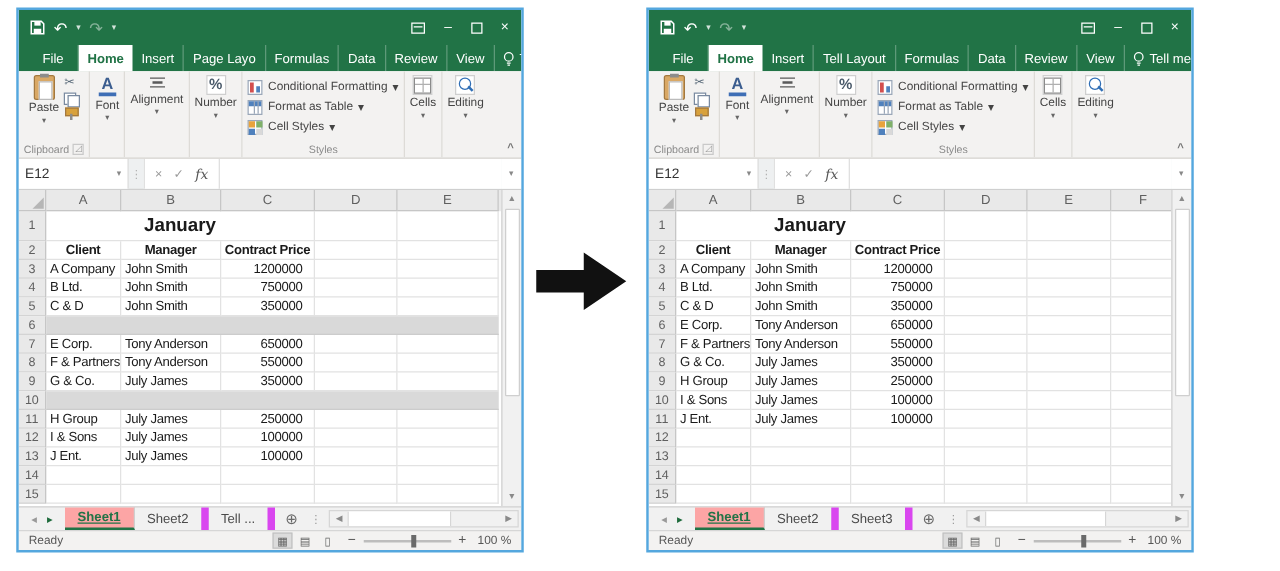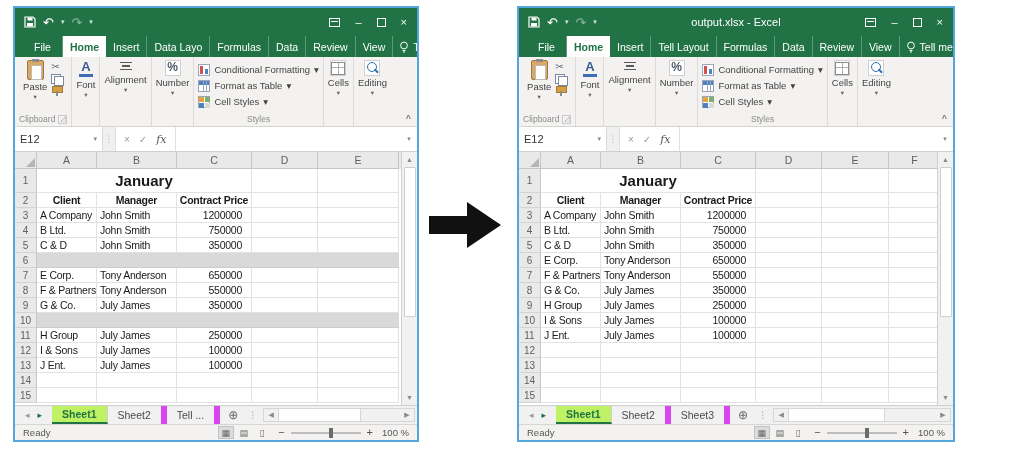--- a/index.html
+++ b/index.html
@@ -114,21 +114,21 @@
   .vs-arrow { height:15px; display:flex; align-items:center; justify-content:center; width:100%; }
   .vs-thumb { width:12px; height:150px; background:#fff; border:1px solid #cfcfcf; border-radius:1px; }
   .vs-fill { flex:1; }
 
   
   .sheetbar { height:19px; background:#f1f1f1; border-top:1px solid #cfcfcf; display:flex; align-items:stretch;
               font-size:10.5px; flex:0 0 auto; }
   .snav { display:flex; align-items:center; gap:8px; padding:0 10px; color:#9a9a9a; font-size:9px; }
   .snav .fwd { color:#1e6b3c; }
   .stab { padding:0 10px; display:flex; align-items:center; color:#4a4a4a; border-right:6px solid #d946ef; white-space:nowrap; }
-  .stab.active { background:#bef264; color:#217346; font-weight:bold; border-bottom:2px solid #217346; border-right:1px solid #cfcfcf; }
+  .stab.active { background:#fca5a5; color:#217346; font-weight:bold; border-bottom:2px solid #217346; border-right:1px solid #cfcfcf;text-decoration:underline; }
   .addsheet { display:flex; align-items:center; padding:0 8px; color:#6a6a6a; font-size:12px; }
   .sb-dots { display:flex; align-items:center; color:#9a9a9a; font-size:9px; padding:0 2px; }
   .hscroll { flex:1; margin:2px 2px 2px 4px; background:#f1f1f1; border:1px solid #d6d6d6; display:flex; align-items:center; overflow:hidden; }
   .hs-arrow { width:14px; text-align:center; color:#8a8a8a; font-size:7px; flex:0 0 auto; }
   .hs-thumb { flex:0 0 55%; height:100%; background:#fff; border-left:1px solid #d6d6d6; border-right:1px solid #d6d6d6; }
   .hs-fill { flex:1; }
 
   
   .statusbar { height:16px; background:#f3f2f1; border-top:1px solid #d6d6d6; display:flex; align-items:center;
                font-size:9.5px; color:#555; padding:0 8px; flex:0 0 auto; }
@@ -172,21 +172,21 @@
         <span class="ctl ctl-max"></span>
         <span class="ctl ctl-close">×</span>
       </div>
     </div>
 
     <div class="menubar">
       <div style="display:flex;align-items:stretch;">
           <div class="mtab">File</div>
           <div class="mtab active">Home</div>
           <div class="mtab">Insert</div>
-          <div class="mtab">Data Layo</div>
+          <div class="mtab">Page Layo</div>
           <div class="mtab">Formulas</div>
           <div class="mtab">Data</div>
           <div class="mtab">Review</div>
           <div class="mtab">View</div>
         </div>
       <div class="menu-right">
         <span class="tellme">
           <svg class="micon" width="10" height="12" viewBox="0 0 10 12">
             <circle cx="5" cy="4.5" r="3.4" fill="none" stroke="#fff"></circle>
             <line x1="3.5" y1="9.5" x2="6.5" y2="9.5" stroke="#fff"></line>
@@ -485,21 +485,20 @@
         <svg width="12" height="12" viewBox="0 0 12 12">
           <path d="M1 1 h8 l2 2 v8 h-10 z" fill="none" stroke="#fff" stroke-width="1.2"></path>
           <rect x="3" y="7" width="6" height="3.5" fill="#fff"></rect>
           <rect x="3.5" y="1.5" width="5" height="3" fill="#fff"></rect>
         </svg>
         <span class="undo">↶</span>
         <span class="qat-caret">▾</span>
         <span class="redo">↷</span>
         <span class="qat-caret">▾</span>
       </div>
-      <div class="win-title">output.xlsx - Excel</div>
       <div class="win-controls">
         <span class="ctl ctl-ribbonopts"></span>
         <span class="ctl">–</span>
         <span class="ctl ctl-max"></span>
         <span class="ctl ctl-close">×</span>
       </div>
     </div>
 
     <div class="menubar">
       <div style="display:flex;align-items:stretch;">

